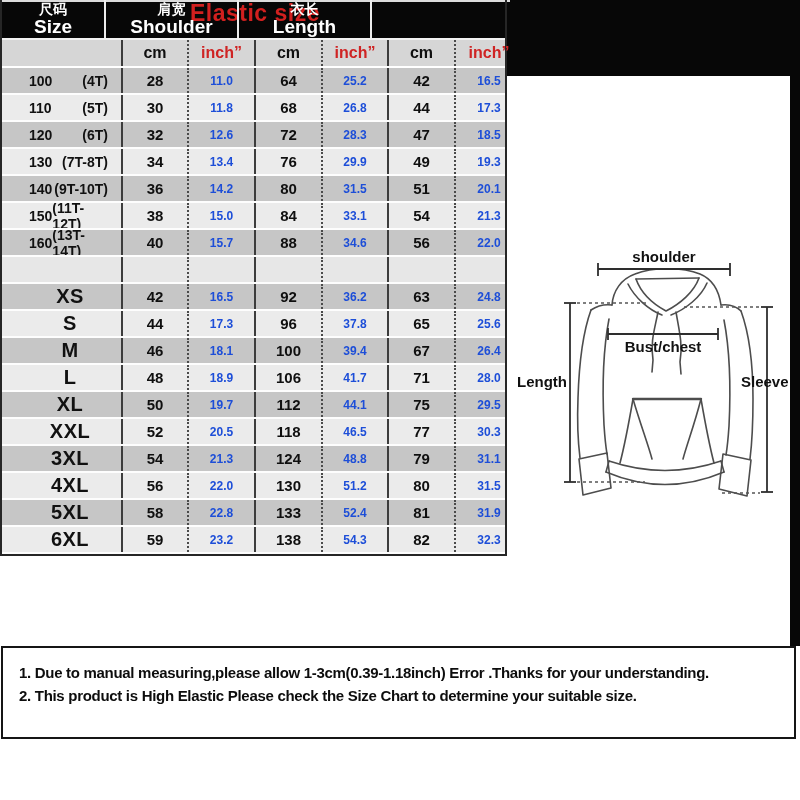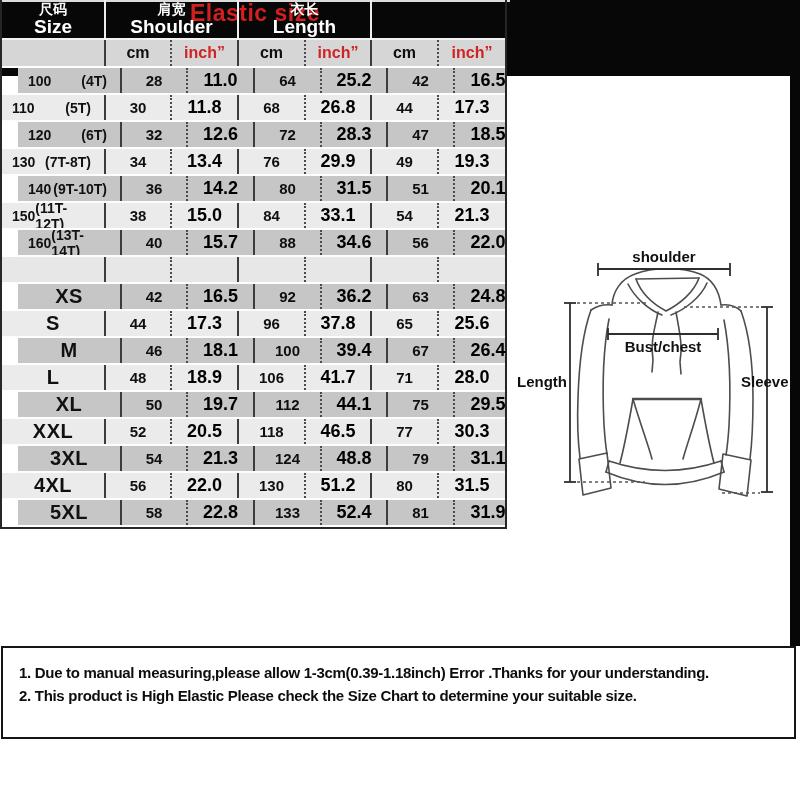--- a/index.html
+++ b/index.html
@@ -9,45 +9,45 @@
   
   .band{position:absolute;left:0;top:54;width:800px;height:76px;background:#070707;z-index:1;}
   .title{position:absolute;left:0;top:58;width:510px;text-align:center;z-index:2;
          font-size:23px;font-weight:700;color:#d2201f;letter-spacing:.5px;}
   .title-line{position:absolute;left:0;top:90;width:510px;height:2px;background:#dcdcdc;z-index:2;}
 
   
   .size-table{position:absolute;left:0;top:92;width:507px;z-index:3;box-sizing:border-box;
               border-left:2px solid #262626;border-right:2px solid #262626;border-bottom:2px solid #262626;}
   .grid4{display:grid;grid-template-columns:104px 133px 133px 133px;}
-  .grid7{display:grid;grid-template-columns:104px 66px 67px 67px 66px 67px 66px;}
+  .grid7{display:grid;grid-template-columns:104px 66px 67px 67px 66px 67px 66px;padding-left:17px;}
   .hrow{height:38px;}
   .hcell{display:flex;flex-direction:column;align-items:center;justify-content:center;color:#ffffff;}
   .grid4 > :nth-child(-n+3){border-right:2px solid #ededed;}
   .zh{font-size:14px;font-weight:700;line-height:16px;}
   .en{font-size:19px;font-weight:700;line-height:20px;}
 
   .shrow{height:30px;background:#d6d6d6;border-top:2px solid #f2f2f2;border-bottom:2px solid #ffffff;box-sizing:border-box;}
   .shrow .cell{font-size:16px;}
   .cm-label{color:#0f0f0f;}
   .inch-label{color:#cf2424;}
 
   .drow{height:27px;border-bottom:2px solid #fdfdfd;box-sizing:border-box;}
-  .dark{background:#c6c6c6;margin-left:16px;}
+  .dark{background:#c6c6c6;}
   .light{background:#ebebeb;}
   .spacer-row{background:#e7e7e7;}
   .cell{display:flex;align-items:center;justify-content:center;font-weight:700;overflow:hidden;}
   .grid7 > :nth-child(1){border-right:2px solid #3c3c3c;}
   .grid7 > :nth-child(2){border-right:2px dotted #4a4a4a;}
   .grid7 > :nth-child(3){border-right:2px solid #3c3c3c;}
   .grid7 > :nth-child(4){border-right:2px dotted #4a4a4a;}
   .grid7 > :nth-child(5){border-right:2px solid #3c3c3c;}
   .grid7 > :nth-child(6){border-right:2px dotted #4a4a4a;}
   .vcm{font-size:15px;color:#0f0f0f;}
-  .vinch{font-size:18px;color:#000000;}
+  .vinch{font-size:12px;color:#1d4ed8;}
   .sizec{font-size:20px;color:#111111;letter-spacing:.5px;}
   .sizec.kid{font-size:14px;letter-spacing:0;justify-content:space-between;padding:0 13px 0 10px;}
 
   
   .diagram{position:absolute;left:500px;top:240px;width:300px;height:270px;z-index:1;}
   .dlabel{font-family:"Liberation Sans", sans-serif;font-size:15px;font-weight:700;fill:#111111;}
 
   
   .edge-strip{position:absolute;left:790px;top:54px;width:10px;height:592px;background:#070707;z-index:5;}
 
@@ -255,20 +255,29 @@
         <div class="cell vinch">31.5</div>
       </div>
       <div class="drow grid7 dark">
         <div class="cell sizec">5XL</div>
         <div class="cell vcm">58</div>
         <div class="cell vinch">22.8</div>
         <div class="cell vcm">133</div>
         <div class="cell vinch">52.4</div>
         <div class="cell vcm">81</div>
         <div class="cell vinch">31.9</div>
+      </div>
+      <div class="drow grid7 light">
+        <div class="cell sizec">6XL</div>
+        <div class="cell vcm">59</div>
+        <div class="cell vinch">23.2</div>
+        <div class="cell vcm">138</div>
+        <div class="cell vinch">54.3</div>
+        <div class="cell vcm">82</div>
+        <div class="cell vinch">32.3</div>
       </div>
     </div>
 
   <svg class="diagram" viewBox="500 240 300 270">
 
     <g stroke="#4d4d4d" stroke-width="1.6" fill="none" stroke-linecap="round" stroke-linejoin="round">
       <path d="M612,305 C613,291 621,279 635,274 C652,267 683,267 700,274 C712,279 719,291 721,305"></path>
       <path d="M636,279 L699,278"></path>
       <path d="M636,279 C641,293 653,304 666,311 C680,304 694,292 699,278"></path>
       <path d="M628,284 C635,298 649,310 662,315"></path>

